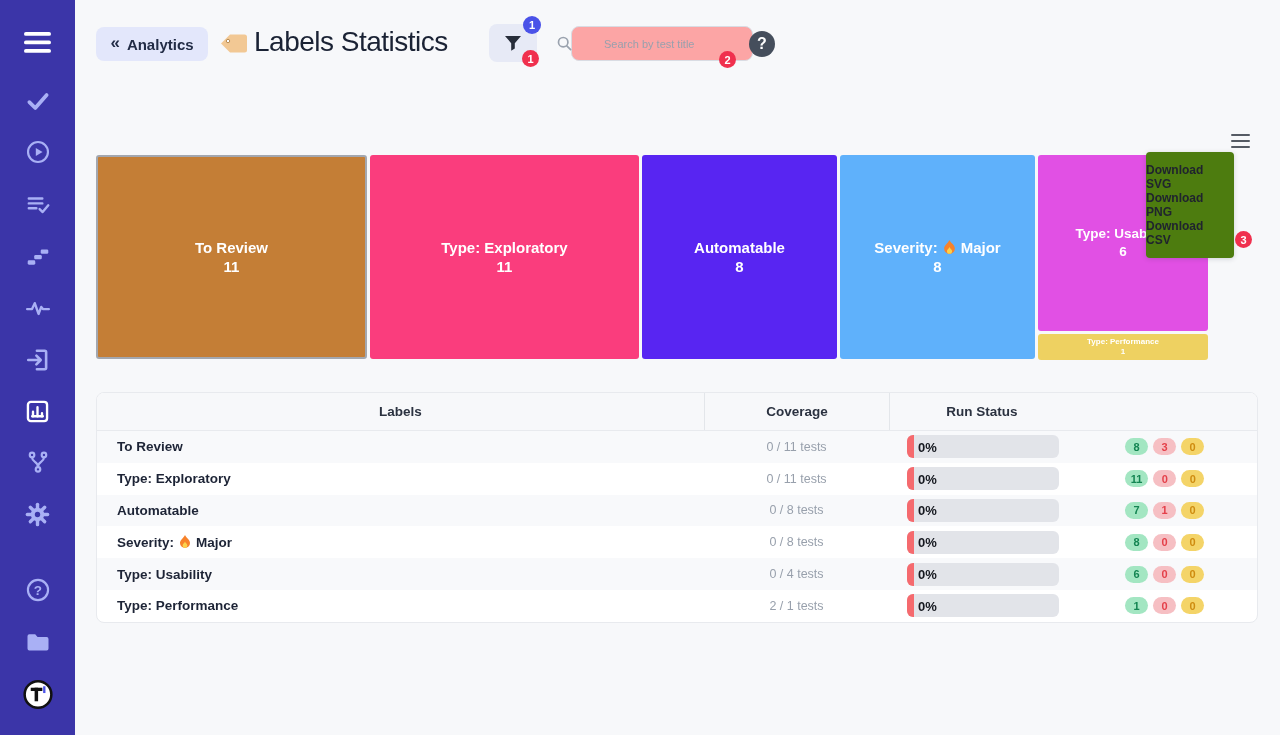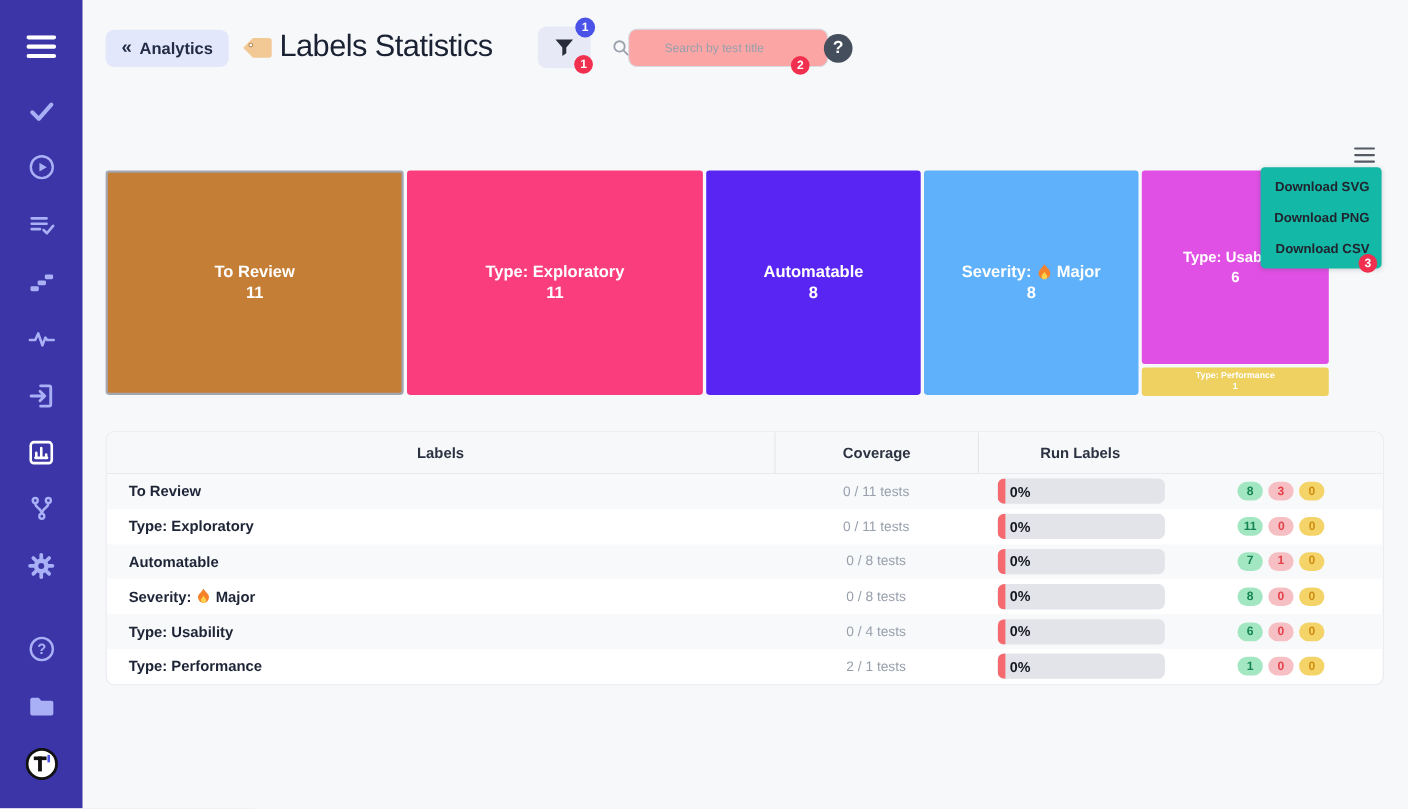--- a/index.html
+++ b/index.html
@@ -39,22 +39,22 @@
   
   .tm-block { position:absolute; border-radius:3px; display:flex; flex-direction:column;
               align-items:center; justify-content:center; color:#fff; font-weight:700;
               text-align:center; cursor:pointer; }
   .tm-label { font-size:15px; line-height:1.3; display:flex; align-items:center; gap:5px; }
   .tm-value { font-size:15px; line-height:1.3; }
 
   .chart-menu-trigger { position:absolute; left:1231px; top:134px; width:19px; height:14px; cursor:pointer;
                         display:flex; flex-direction:column; justify-content:space-between; }
   .chart-menu-trigger span { display:block; height:2.4px; background:#555b64; border-radius:1px; }
-  .dl-menu { position:absolute; left:1146px; top:152px; width:110px; background:#14b8a6; border-radius:4px;
-             box-shadow:0 1px 5px rgba(40,45,60,.18); padding:4px 0; z-index:20; }
+  .dl-menu { position:absolute; left:1146px; top:152px; width:88px; background:#4d7c0f; border-radius:4px;
+             box-shadow:0 1px 5px rgba(40,45,60,.18); padding:11px 0; z-index:20; }
   .dl-item { height:28px; display:flex; align-items:center; justify-content:flex-end; padding-right:11px;
              font-size:12px; font-weight:700; color:#20242e; cursor:pointer; }
 
   
   .tbl { position:absolute; left:96px; top:392px; width:1162px; background:#fff;
          border:1px solid #e8eaee; border-radius:8px; overflow:hidden; }
   .tbl-grid { display:grid; grid-template-columns:607px 185px 185px 181px; }
   .tbl-head { height:38px; background:#f7f8fa; border-bottom:1px solid #e8eaee; }
   .th { display:flex; align-items:center; justify-content:center; font-size:13.5px; font-weight:700; color:#2b3240; }
   .th + .th { border-left:1px solid #e3e6ea; }
@@ -252,21 +252,21 @@
     <div class="dl-item">Download SVG</div>
     <div class="dl-item">Download PNG</div>
     <div class="dl-item">Download CSV</div>
   </div>
   <span class="badge badge-red" style="left:1235px; top:231px;">3</span>
 
   <div class="tbl">
     <div class="tbl-grid tbl-head">
       <div class="th">Labels</div>
       <div class="th">Coverage</div>
-      <div class="th">Run Labels</div>
+      <div class="th">Run Status</div>
     </div>
 
     <div class="tbl-grid tbl-row">
       <div class="cell-label">To Review</div>
       <div class="cell-auto">0 / 11 tests</div>
       <div class="cell-cov">
           <div class="cov-bar">
             <span class="cov-tick"></span>
             <span class="cov-text">0%</span>
           </div>

